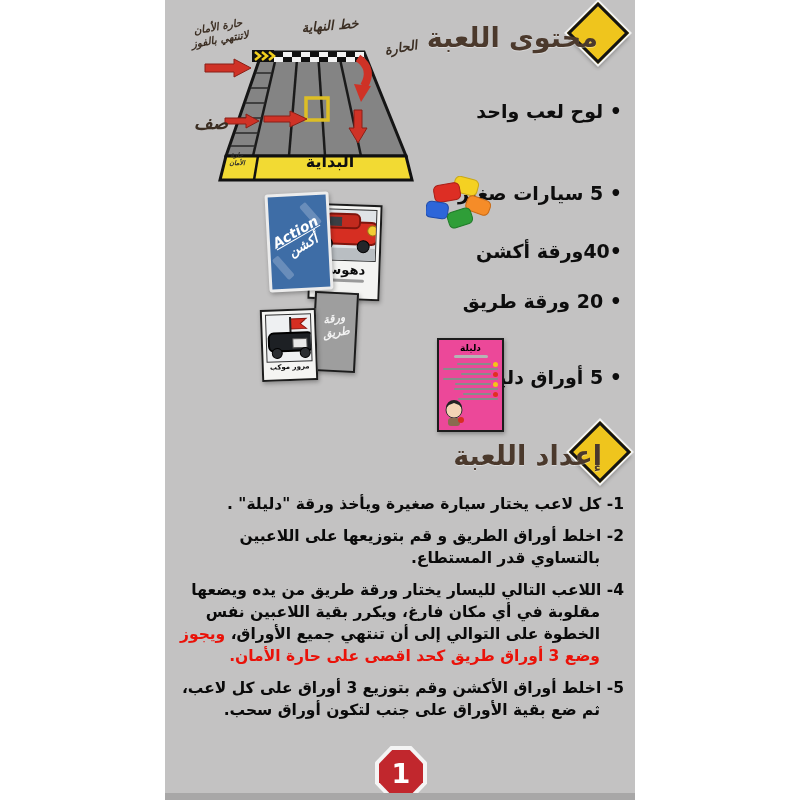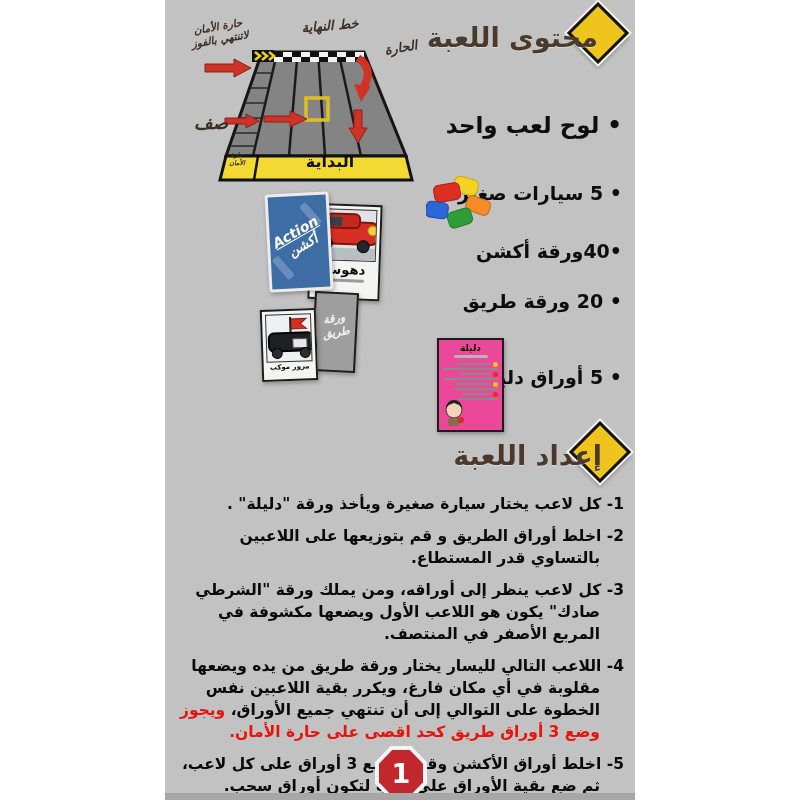--- a/index.html
+++ b/index.html
@@ -142,21 +142,21 @@
 
   <div class="hand" style="left:180px; top:20px; width:78px; font-size:10.5px; transform:rotate(-10deg);">حارة الأمان
 لاتنتهي بالفوز</div>
   <div class="hand" style="left:288px; top:18px; width:84px; font-size:13px; transform:rotate(-5deg);">خط النهاية</div>
   <div class="hand" style="left:374px; top:40px; width:54px; font-size:13px; transform:rotate(-10deg);">الحارة</div>
   <div class="hand" style="left:193px; top:112px; width:36px; font-size:18px;font-family:Liberation Serif, serif;">صف</div>
   <div id="start-label">البداية</div>
   <div id="safety-lane-label">حارة
 الأمان</div>
 
-  <div class="citem" style="top:112px; font-size:23px;">• لوح لعب واحد</div>
+  <div class="citem" style="top:100px; font-size:19px;">• لوح لعب واحد</div>
   <div class="citem" style="top:182px; font-size:19px;">• 5 سيارات صغيرة</div>
   <div class="citem" style="top:240px; font-size:19px;">•40ورقة أكشن</div>
   <div class="citem" style="top:290px; font-size:19px;">• 20 ورقة طريق</div>
   <div class="citem" style="top:366px; font-size:19px;">• 5 أوراق دليلة</div>
 
   <svg class="abs" style="left:426px; top:176px;" width="70" height="70" viewBox="0 0 70 70">
     <rect x="28" y="2" width="24" height="16" rx="5" fill="#f4d122" stroke="#c9a818" transform="rotate(15 40 10)"></rect>
     <rect x="8" y="8" width="26" height="17" rx="5" fill="#dd2e24" stroke="#a81f17" transform="rotate(-10 21 16)"></rect>
     <rect x="0" y="26" width="22" height="16" rx="5" fill="#2d66d9" stroke="#1d4aa8" transform="rotate(8 11 34)"></rect>
     <rect x="40" y="22" width="24" height="15" rx="5" fill="#f58c28" stroke="#c96a15" transform="rotate(20 52 30)"></rect>
@@ -250,23 +250,20 @@
   <div class="hdr-text" style="left:424px; top:440px; width:178px;">إعداد اللعبة</div>
 
   <div id="steps">
     <p class="step">
       <span>1- كل لاعب يختار سيارة صغيرة ويأخذ ورقة "دليلة" .</span>
     </p>
     <p class="step">
       <span>2- اخلط أوراق الطريق و قم بتوزيعها على اللاعبين بالتساوي قدر المستطاع.</span>
     </p>
     <p class="step">
-      <span>3- كل لاعب ينظر إلى أوراقه، ومن يملك ورقة "الشرطي صادك" يكون هو اللاعب الأول ويضعها مكشوفة في المربع الأصفر في المنتصف.</span>
-    </p>
-    <p class="step">
       <span>4- اللاعب التالي لليسار يختار ورقة طريق من يده ويضعها مقلوبة في أي مكان فارغ، ويكرر بقية اللاعبين نفس الخطوة على التوالي إلى أن تنتهي جميع الأوراق،</span><span class="red"> ويجوز وضع 3 أوراق طريق كحد اقصى على حارة الأمان.</span>
     </p>
     <p class="step">
       <span>5- اخلط أوراق الأكشن وقم بتوزيع 3 أوراق على كل لاعب، ثم ضع بقية الأوراق على جنب لتكون أوراق سحب.</span>
     </p>
   </div>
 
   <div id="pagebadge" class="octa">
     <div id="pagebadge-inner" class="octa">
       <span>1</span>

